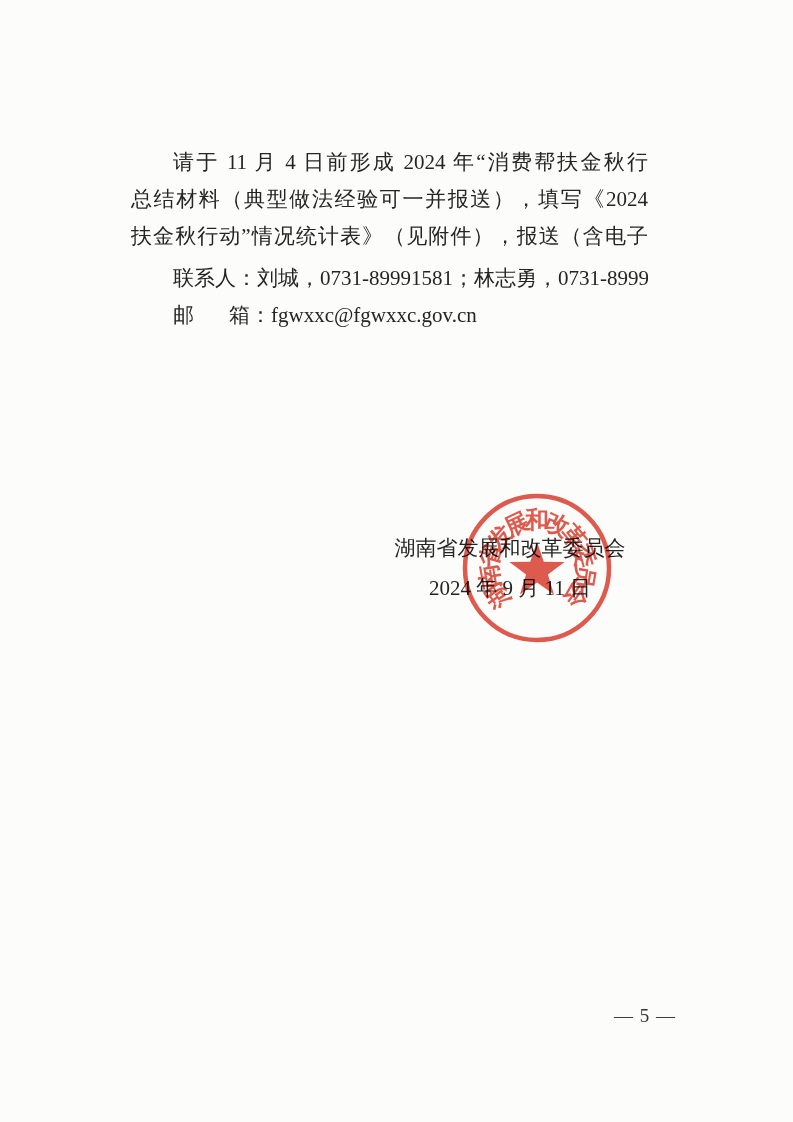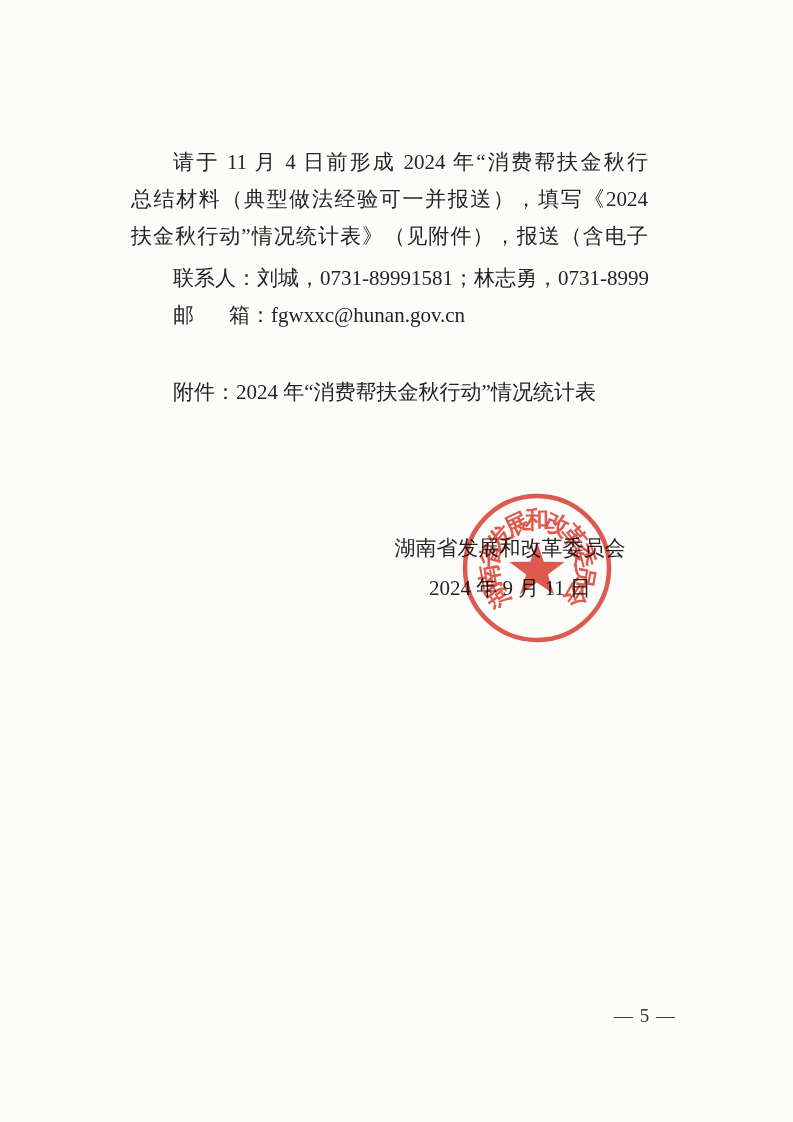--- a/index.html
+++ b/index.html
@@ -78,23 +78,22 @@
 
 <div class="page">
 
   <main class="body-text">
     <p class="line just indent">请于 11 月 4 日前形成 2024 年“消费帮扶金秋行动”开展情况</p>
     <p class="line just">总结材料（典型做法经验可一并报送），填写《2024 年“消费帮</p>
     <p class="line just">扶金秋行动”情况统计表》（见附件），报送（含电子版）省发展</p>
 
     <p class="line indent contact-line">联系人：刘城，0731-89991581；林志勇，0731-89991542</p>
 
-    <p class="line indent"><span>邮</span><span class="email-gap"></span><span>箱：</span><span>fgwxxc@hunan.gov.cn</span></p>
+    <p class="line indent"><span>邮</span><span class="email-gap"></span><span>箱：</span><span>fgwxxc@fgwxxc.gov.cn</span></p>
 
-    <p class="line indent attach-line">附件：2024 年“消费帮扶金秋行动”情况统计表</p>
   </main>
 
   <div class="signature">
     <div class="org">湖南省发展和改革委员会</div>
     <div class="date">2024 年 9 月 11 日</div>
   </div>
 
   <svg class="seal" width="170" height="170" viewBox="0 0 170 170" aria-hidden="true">
     <circle cx="85" cy="85" r="72" fill="none" stroke-width="4.5" stroke="#dd4a3b"></circle>
     <g>

